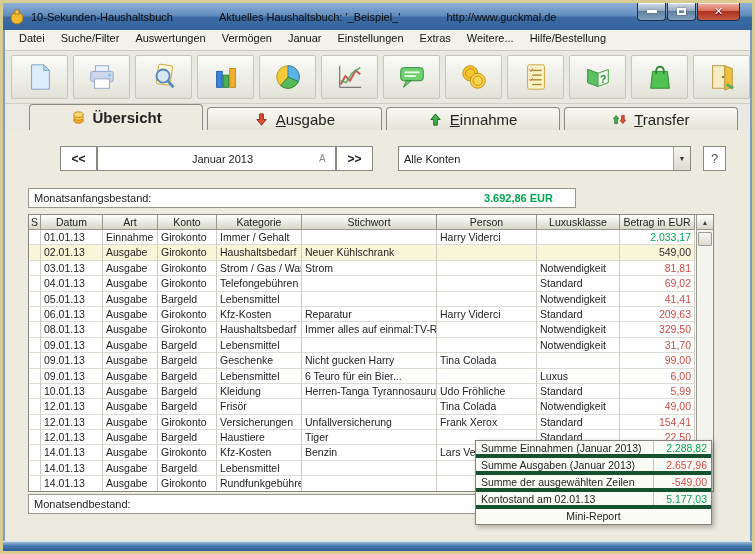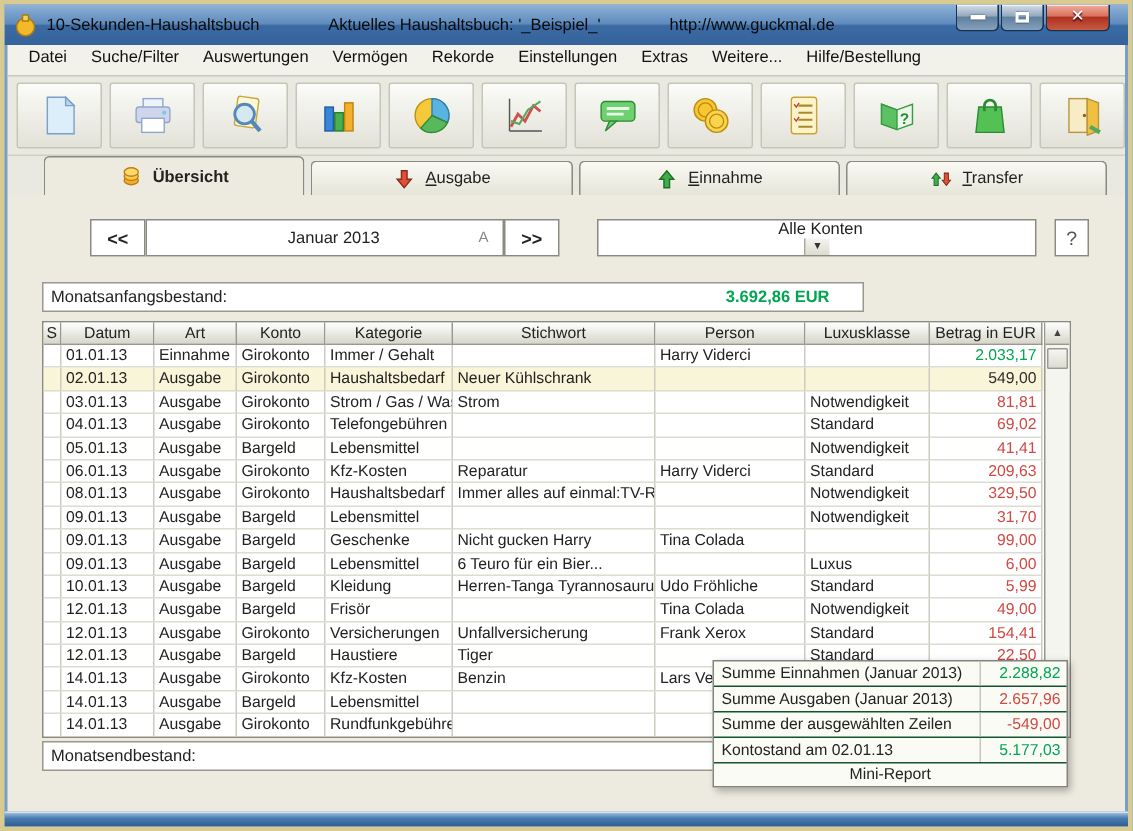--- a/index.html
+++ b/index.html
@@ -39,40 +39,40 @@
     padding-left:6px; gap:5px; }
   .tbtn { width:57px; height:44px; display:flex; align-items:center; justify-content:center;
     background:linear-gradient(#fbfbf8,#e2e2d8); border:1px solid #c6c6b8; border-radius:2px; cursor:pointer; }
   .tbtn svg { width:30px; height:30px; }
 
   
   .tabrow { position:absolute; top:101px; left:2px; right:2px; height:26px;
     background:#e9e9e1; display:flex; padding:0 8px 0 24px; }
   .tab { flex:1; height:23px; margin-top:3px; display:flex; align-items:center; justify-content:center;
     gap:7px; border:1px solid #8a8a80; border-bottom:none; border-radius:4px 4px 0 0;
-    background:linear-gradient(#fafaf4,#e4e4d8); font-size:11px; color:#222; cursor:pointer; margin-right:4px; }
+    background:linear-gradient(#fafaf4,#e4e4d8); font-size:15px; color:#222; cursor:pointer; margin-right:4px; }
   .tab.active { height:26px; margin-top:0; background:#edebe0; font-weight:bold; z-index:3; position:relative; }
   .tab svg { width:15px; height:15px; }
   .tab-label { display:inline-block; }
   .ul::first-letter { text-decoration:underline; }
 
   
   .content { position:absolute; top:127px; left:2px; right:2px; bottom:10px; background:#edebe0; }
 
   .navbtn { position:absolute; top:16px; height:25px; width:37px; background:#fff;
     border:1px solid #8a8a80; font-size:12px; font-weight:bold; color:#222; cursor:pointer;
     font-family:"Liberation Sans",sans-serif; }
   .navbtn.prev { left:55px; }
   .navbtn.next { left:331px; }
   .datefield { position:absolute; top:16px; left:92px; width:239px; height:25px; background:#fff;
     border:1px solid #8a8a80; display:flex; align-items:center; font-size:11px; color:#222; }
   .datefield .period { flex:1; text-align:center;margin-left:28px; }
   .datefield .perA { width:16px; color:#888; font-size:10px; }
   .combo { position:absolute; top:16px; left:393px; width:293px; height:25px; background:#fff;
-    border:1px solid #8a8a80; display:flex; align-items:center; font-size:11px; color:#222; cursor:pointer;flex-direction:column; }
+    border:1px solid #8a8a80; display:flex; align-items:center; font-size:11px; color:#222; cursor:pointer; }
   .combo .combo-val { flex:1; padding-left:5px; }
   .combo .combo-btn { width:17px; height:100%; background:linear-gradient(#f5f5f0,#dcdcd0);
     border-left:1px solid #a8a89c; display:flex; align-items:center; justify-content:center;
     font-size:7px; color:#333; }
   .helpbtn { position:absolute; top:16px; left:698px; width:23px; height:25px; background:#fff;
     border:1px solid #8a8a80; font-size:13px; color:#555; cursor:pointer; }
 
   .sumbox { position:absolute; left:23px; width:548px; height:20px; background:#fff;
     border:1px solid #98988c; display:flex; align-items:center; font-size:11px; color:#222; }
   .sumbox.top { top:58px; }
@@ -109,21 +109,21 @@
   .vscroll { position:absolute; top:0; right:0; bottom:0; width:17px; background:#f5f5f0;
     border-left:1px solid #98988e; }
   .varrow { height:15px; background:linear-gradient(#ffffff,#d6d6ca); border-bottom:1px solid #98988e;
     display:flex; align-items:center; justify-content:center; font-size:7px; color:#444; cursor:pointer; }
   .vthumb { margin:2px 1px 0 1px; height:14px; background:linear-gradient(#f6f6f2,#dcdcd2);
     border:1px solid #9a9a90; border-radius:1px; cursor:pointer; }
 
   
   .minireport { position:absolute; left:470px; top:310px; width:237px; background:#fbfbf6;
     border:1px solid #84847c; box-shadow:2px 2px 5px rgba(0,0,0,.3); z-index:5; font-size:10.5px; }
-  .mr-row { height:17px; display:flex; align-items:stretch; border-bottom:1px solid #14532d; }
+  .mr-row { height:17px; display:flex; align-items:stretch; border-bottom:4px solid #14532d; }
   .mr-label { flex:1; padding-left:5px; display:flex; align-items:center; color:#222; }
   .mr-val { width:58px; border-left:1px solid #c6c6bc; display:flex; align-items:center;
     justify-content:flex-end; padding-right:4px; }
   .mr-footer { height:15px; text-align:center; line-height:15px; color:#222; }
 
   
   .bottombar { position:absolute; left:0; right:0; bottom:0; height:10px;
     background:linear-gradient(#9dbbd9,#487bb0 40%,#2e5d93); border-top:1px solid #d5e2ef; }
 </style>
 </head>
@@ -152,21 +152,21 @@
           <span class="g-close">✕</span>
         </div>
     </div>
   </div>
 
   <div class="menubar">
       <span class="menu-item">Datei</span>
       <span class="menu-item">Suche/Filter</span>
       <span class="menu-item">Auswertungen</span>
       <span class="menu-item">Vermögen</span>
-      <span class="menu-item">Rekorde</span>
+      <span class="menu-item">Januar</span>
       <span class="menu-item">Einstellungen</span>
       <span class="menu-item">Extras</span>
       <span class="menu-item">Weitere...</span>
       <span class="menu-item">Hilfe/Bestellung</span>
     </div>
 
   <div class="toolbar">
     <div class="tbtn">
         <svg viewBox="0 0 32 32">
           <path d="M7 3 h13 l6 6 v20 H7 z" fill="#ddeefb" stroke="#7aa0c8"></path>

